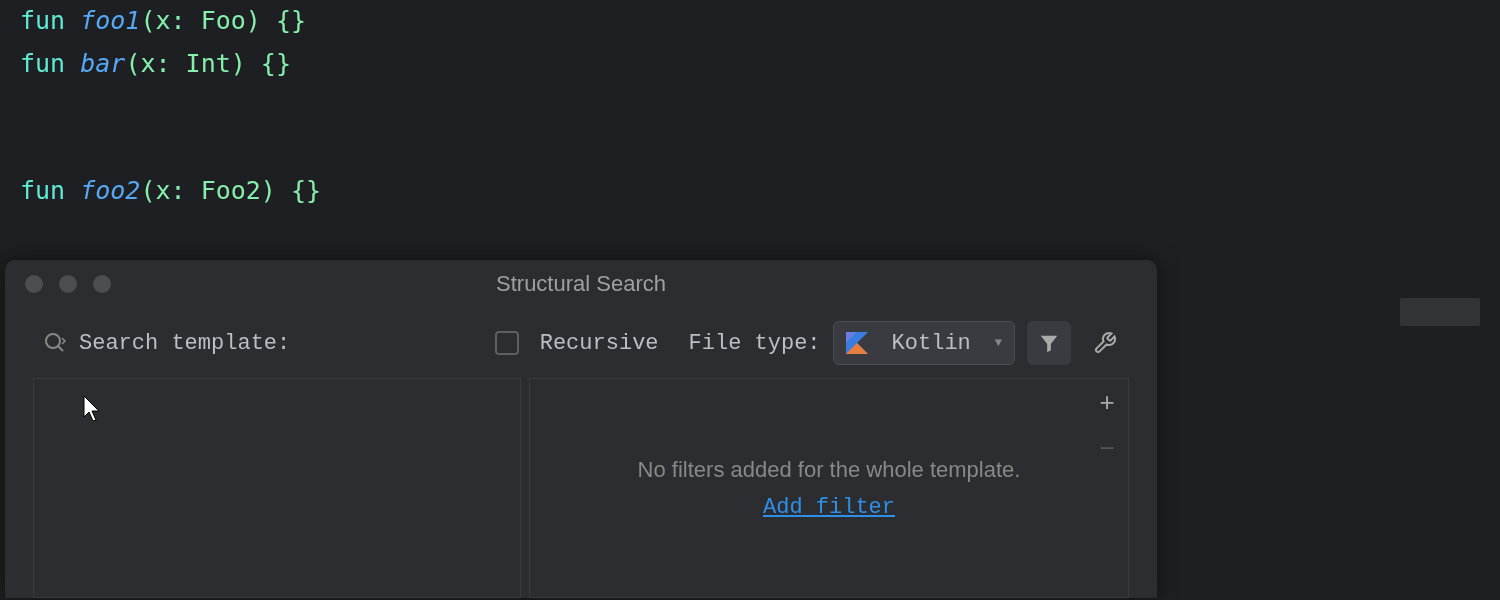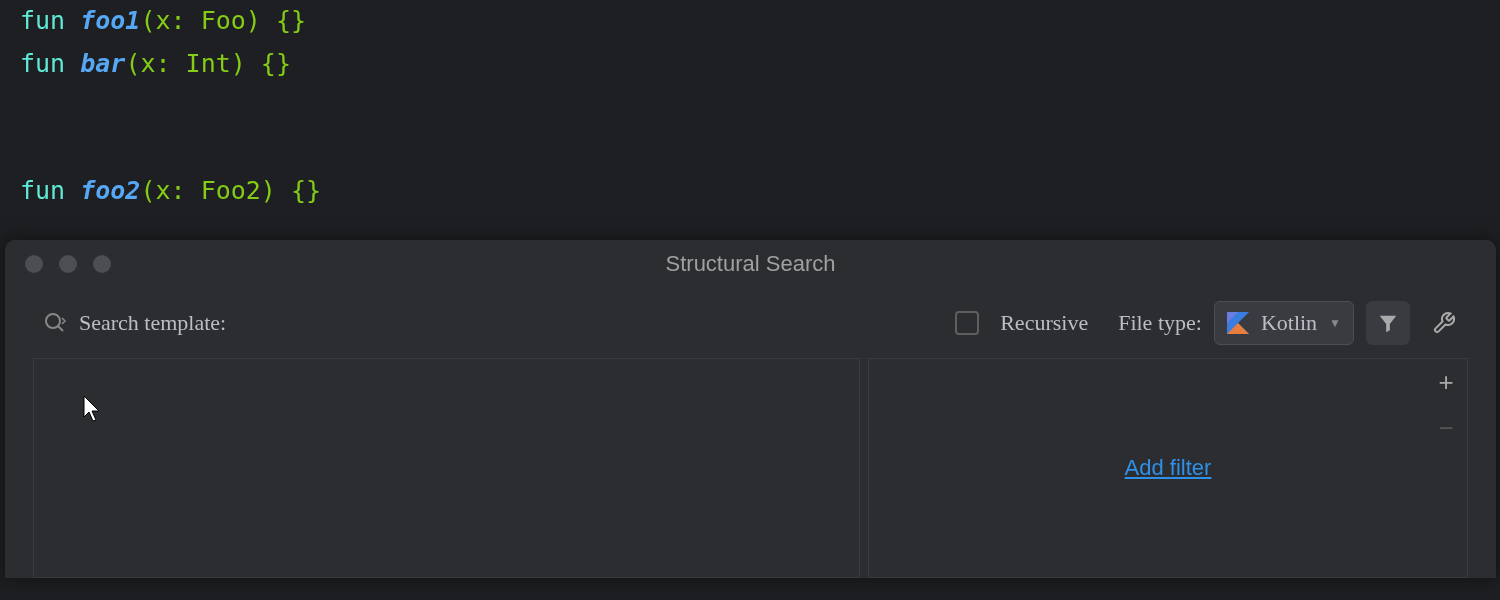--- a/index.html
+++ b/index.html
@@ -18,29 +18,29 @@
     }
     .editor {
       padding: 0 20px;
       font-size: 25px;
       line-height: 1.7;
     }
     .code-line {
       white-space: pre;
     }
     .kw { color: #5eead4; }
-    .fn { color: #56a8f5; font-style: italic; font-weight: bold; }
+    .fn { color: #56a8f5; font-style: italic; }
     .tp { color: #bcbec4; }
-    .pn { color: #84cc16; }
+    .pn { color: #86efac; }
     .op { color: #bcbec4; }
     .dialog {
       position: absolute;
       left: 5px;
-      top: 240px;
-      width: 1491px;
+      top: 260px;
+      width: 1152px;
       background-color: #2b2d30;
       border-radius: 10px 10px 0 0;
       box-shadow: 0 0 20px rgba(0,0,0,0.5);
     }
     .titlebar {
       height: 48px;
       display: flex;
       align-items: center;
       padding-left: 20px;
       position: relative;
@@ -63,21 +63,21 @@
       transform: translateX(-50%);
       font-family: -apple-system, BlinkMacSystemFont, 'Segoe UI', sans-serif;
       font-size: 22px;
       color: #a0a0a0;
     }
     .toolbar {
       height: 70px;
       display: flex;
       align-items: center;
       padding: 0 30px 0 38px;
-      font-family: Liberation Serif, serif;
+      font-family: Liberation Mono, monospace;
       font-size: 22px;
       color: #bcbec4;
       gap: 12px;
     }
     .search-icon {
       width: 24px;
       height: 24px;
       display: flex;
       align-items: center;
       justify-content: center;
@@ -107,21 +107,21 @@
       color: #bcbec4;
       font-size: 18px;
       font-weight: bold;
     }
     .file-type-label {
       margin-left: 18px;
     }
     .dropdown {
       display: flex;
       align-items: center;
-      gap: 12px;
+      gap: 24px;
       background-color: #393b40;
       border: 1px solid #4c4e52;
       border-radius: 6px;
       padding: 6px 12px;
       height: 44px;
       cursor: pointer;
     }
     .kotlin-icon {
       width: 22px;
       height: 22px;
@@ -166,20 +166,21 @@
       font-size: 22px;
       gap: 12px;
     }
     .panel-right-text {
       color: #888;
     }
     .add-filter-link {
       color: #2e90e8;
       text-decoration: underline;
       cursor: pointer;
+      font-family: Liberation Mono, monospace;
     }
     .side-buttons {
       position: absolute;
       right: 6px;
       top: 8px;
       display: flex;
       flex-direction: column;
       gap: 16px;
     }
     .side-btn {
@@ -270,20 +271,21 @@
     </div>
   </div>
 
   <div class="panels">
     <div class="panel-left"></div>
     <div class="panel-right">
       <div class="side-buttons">
         <div class="side-btn plus">+</div>
         <div class="side-btn minus">−</div>
       </div>
+      <div class="panel-right-text">No filters added for the whole template.</div>
       <div class="add-filter-link">Add filter</div>
     </div>
   </div>
 </div>
 
 <svg class="cursor-pointer" viewBox="0 0 20 28">
   <path d="M1 1 L1 22 L6 17 L10 26 L13 25 L9 16 L16 16 Z" fill="white" stroke="black" stroke-width="1"></path>
 </svg>
 
 </body></html>

